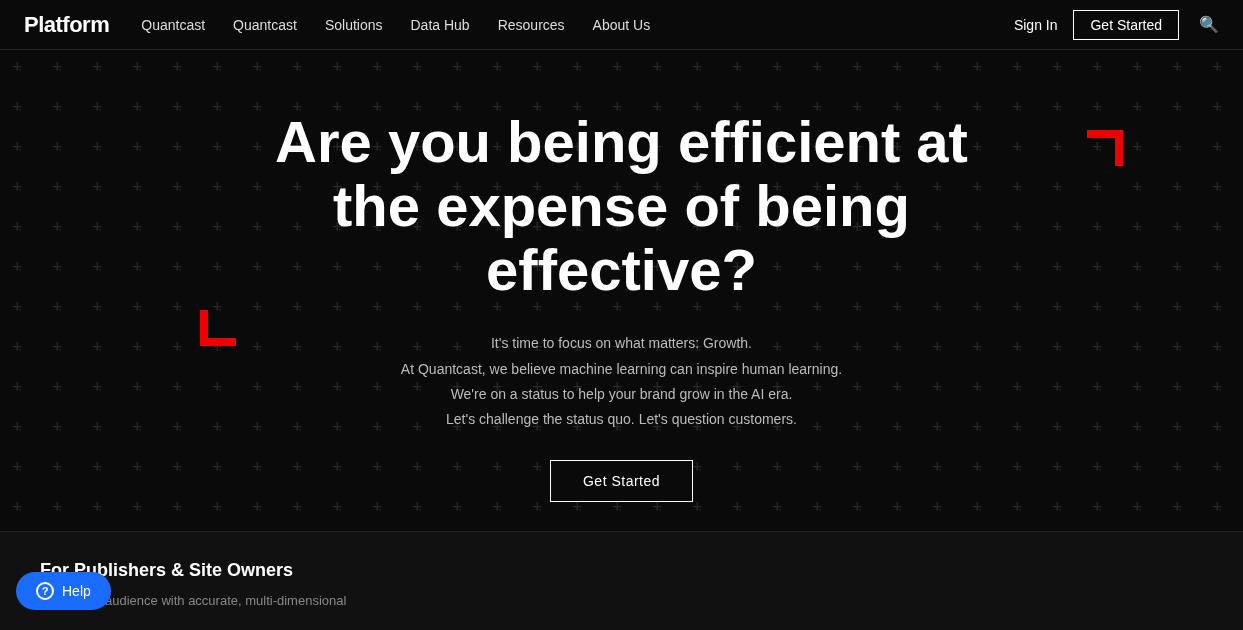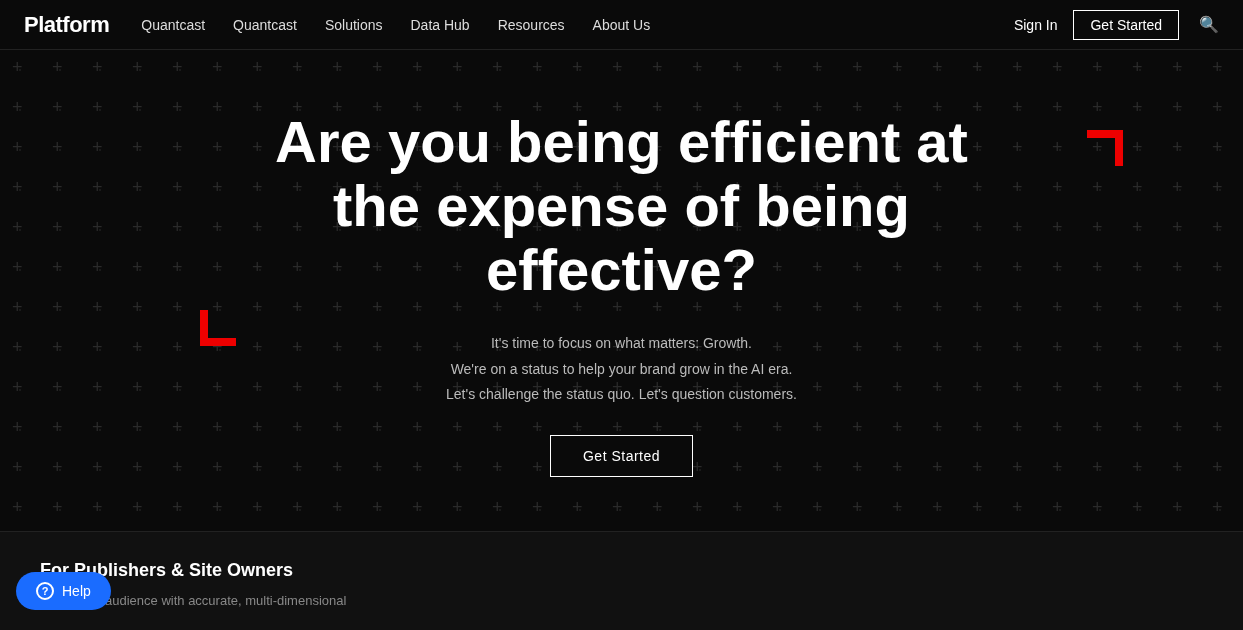--- a/index.html
+++ b/index.html
@@ -732,20 +732,21 @@
       <span style="left: 1212px; top: 568px;">+</span>
     </div>
 
   <div class="bracket-top-right"></div>
   <div class="bracket-bottom-left"></div>
 
   <h1 class="hero-headline">Are you being efficient at the expense of being effective?</h1>
 
   <div class="hero-sub">
     <div>It's time to focus on what matters: Growth.</div>
+    <div>At Quantcast, we believe machine learning can inspire human learning.</div>
     <div>We're on a status to help your brand grow in the AI era.</div>
     <div>Let's challenge the status quo. Let's question customers.</div>
   </div>
 
   <button class="hero-cta">Get Started</button>
 
   <div class="bottom-cards">
     <div class="bottom-card">
       <div class="bottom-card-title">For Publishers &amp; Site Owners</div>
       <div class="bottom-card-text">Know your audience with accurate, multi-dimensional</div>

